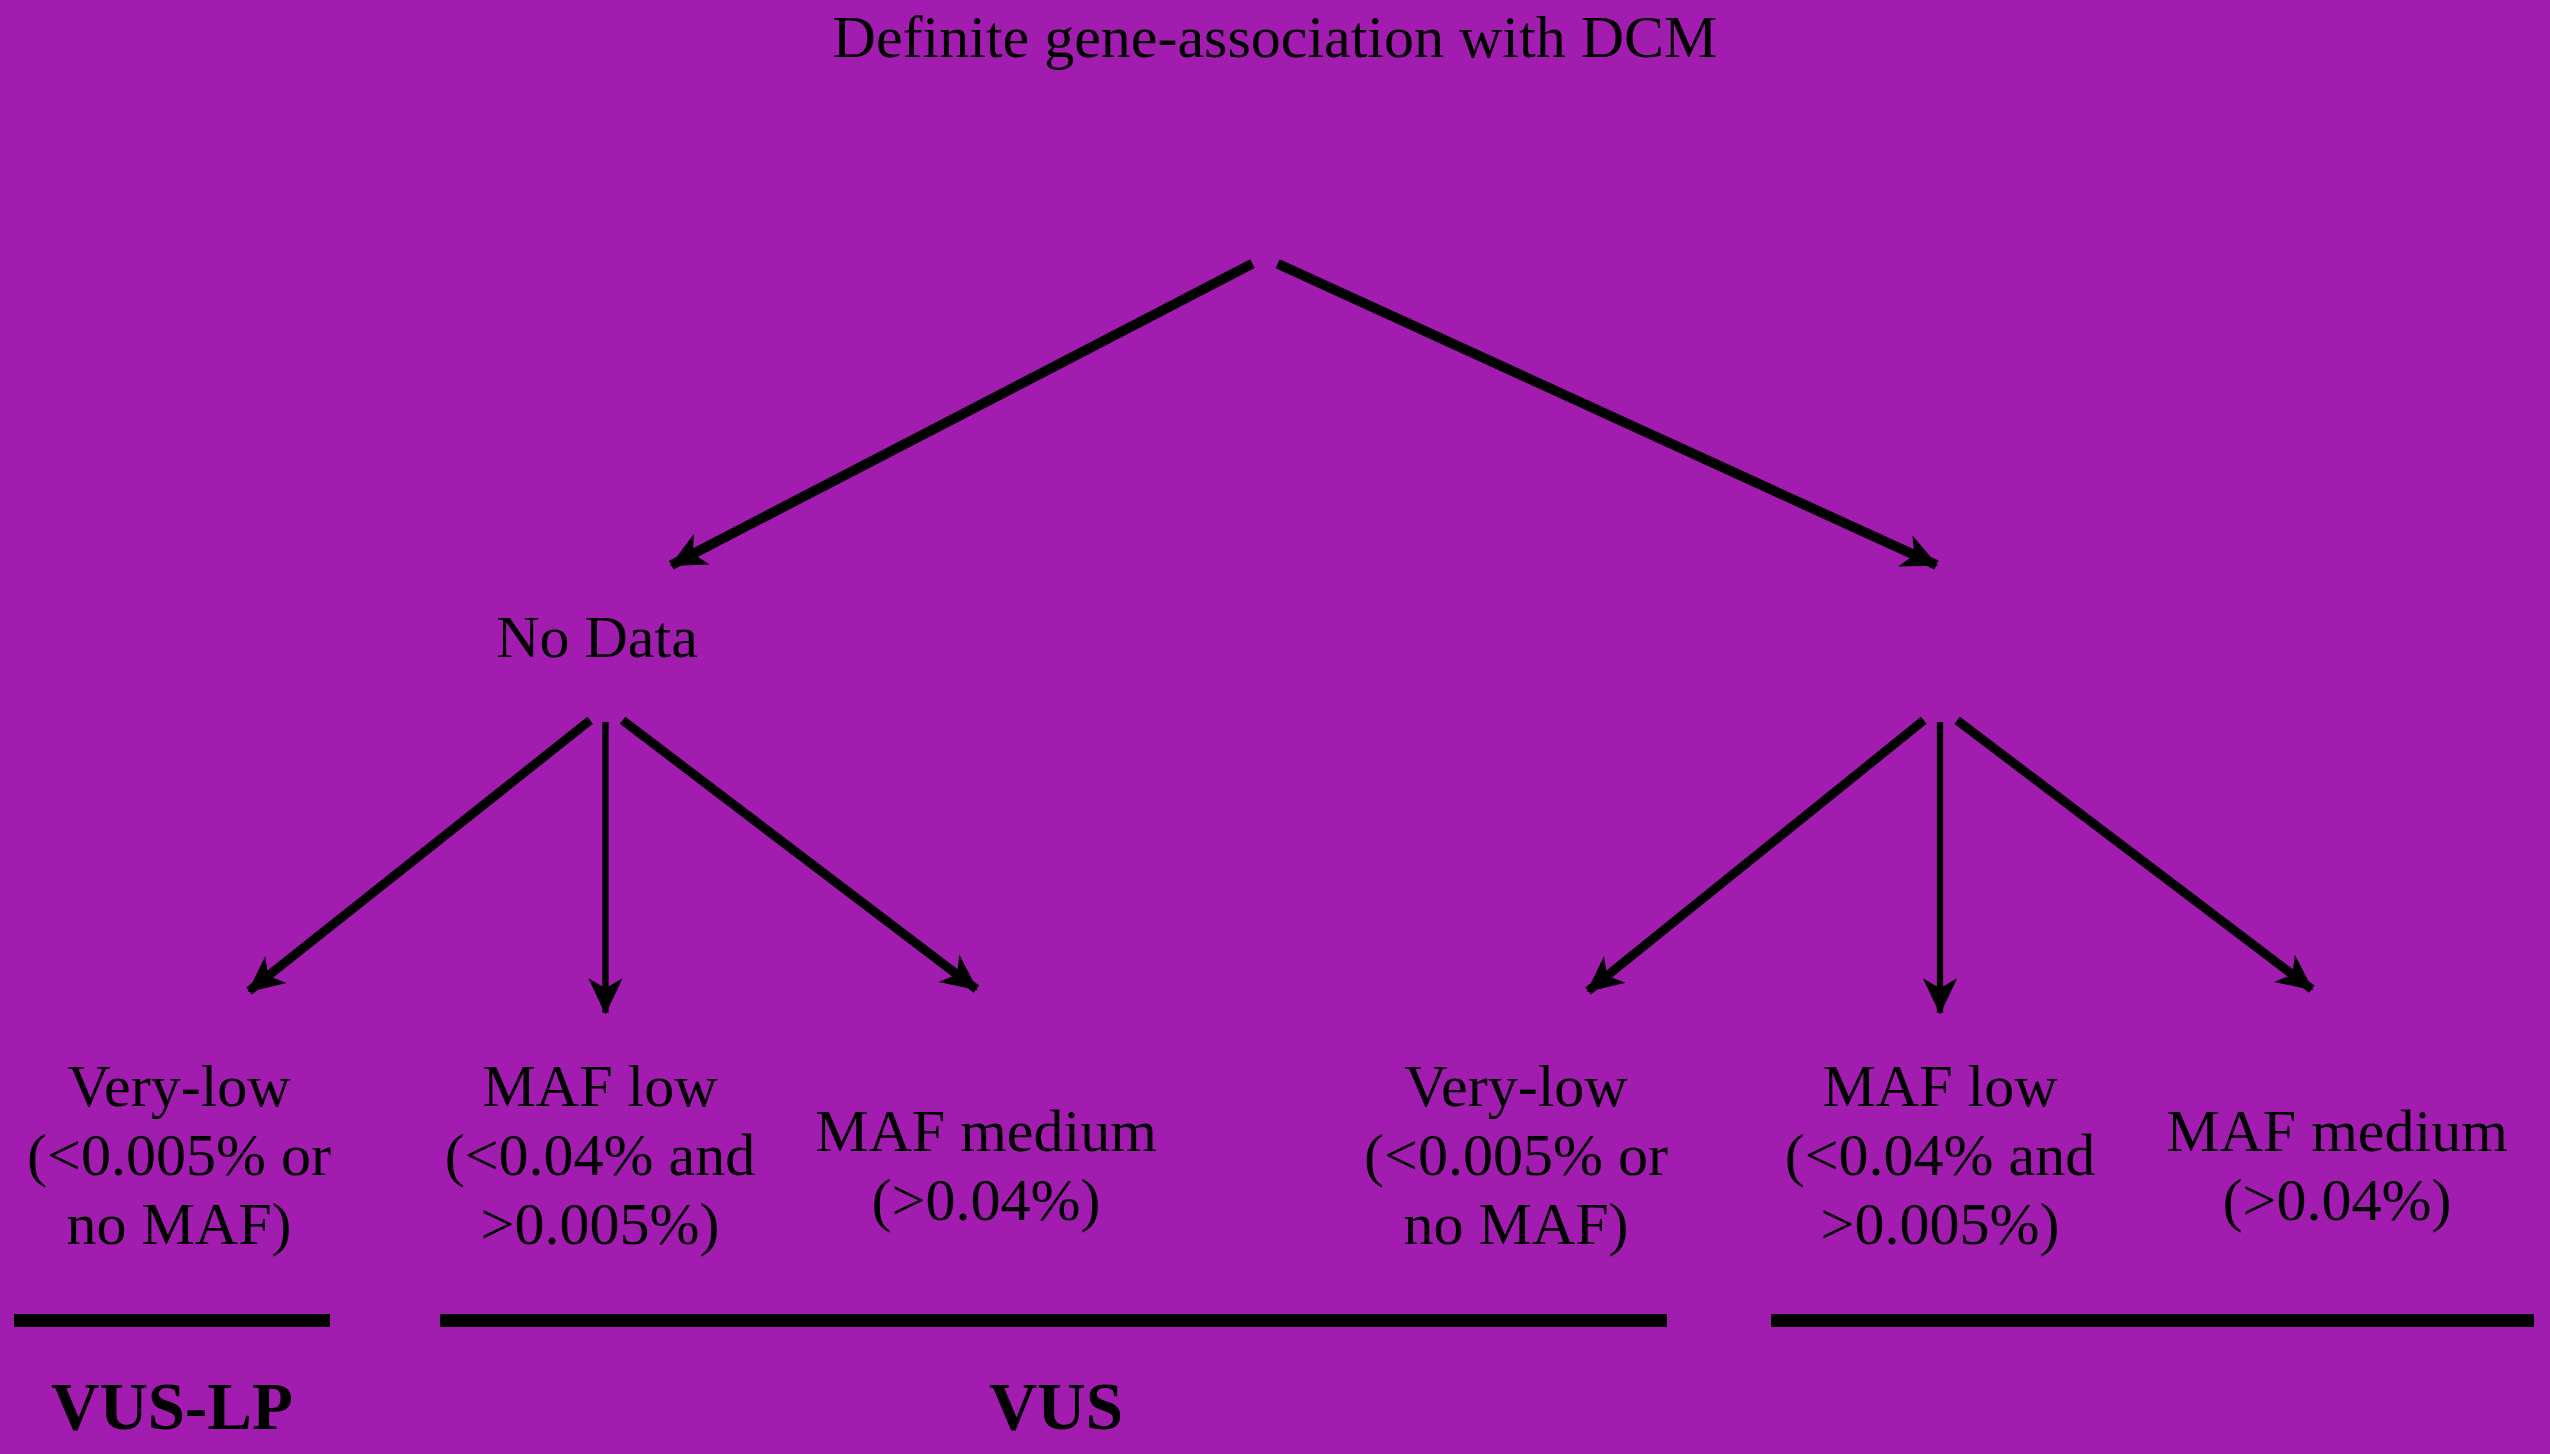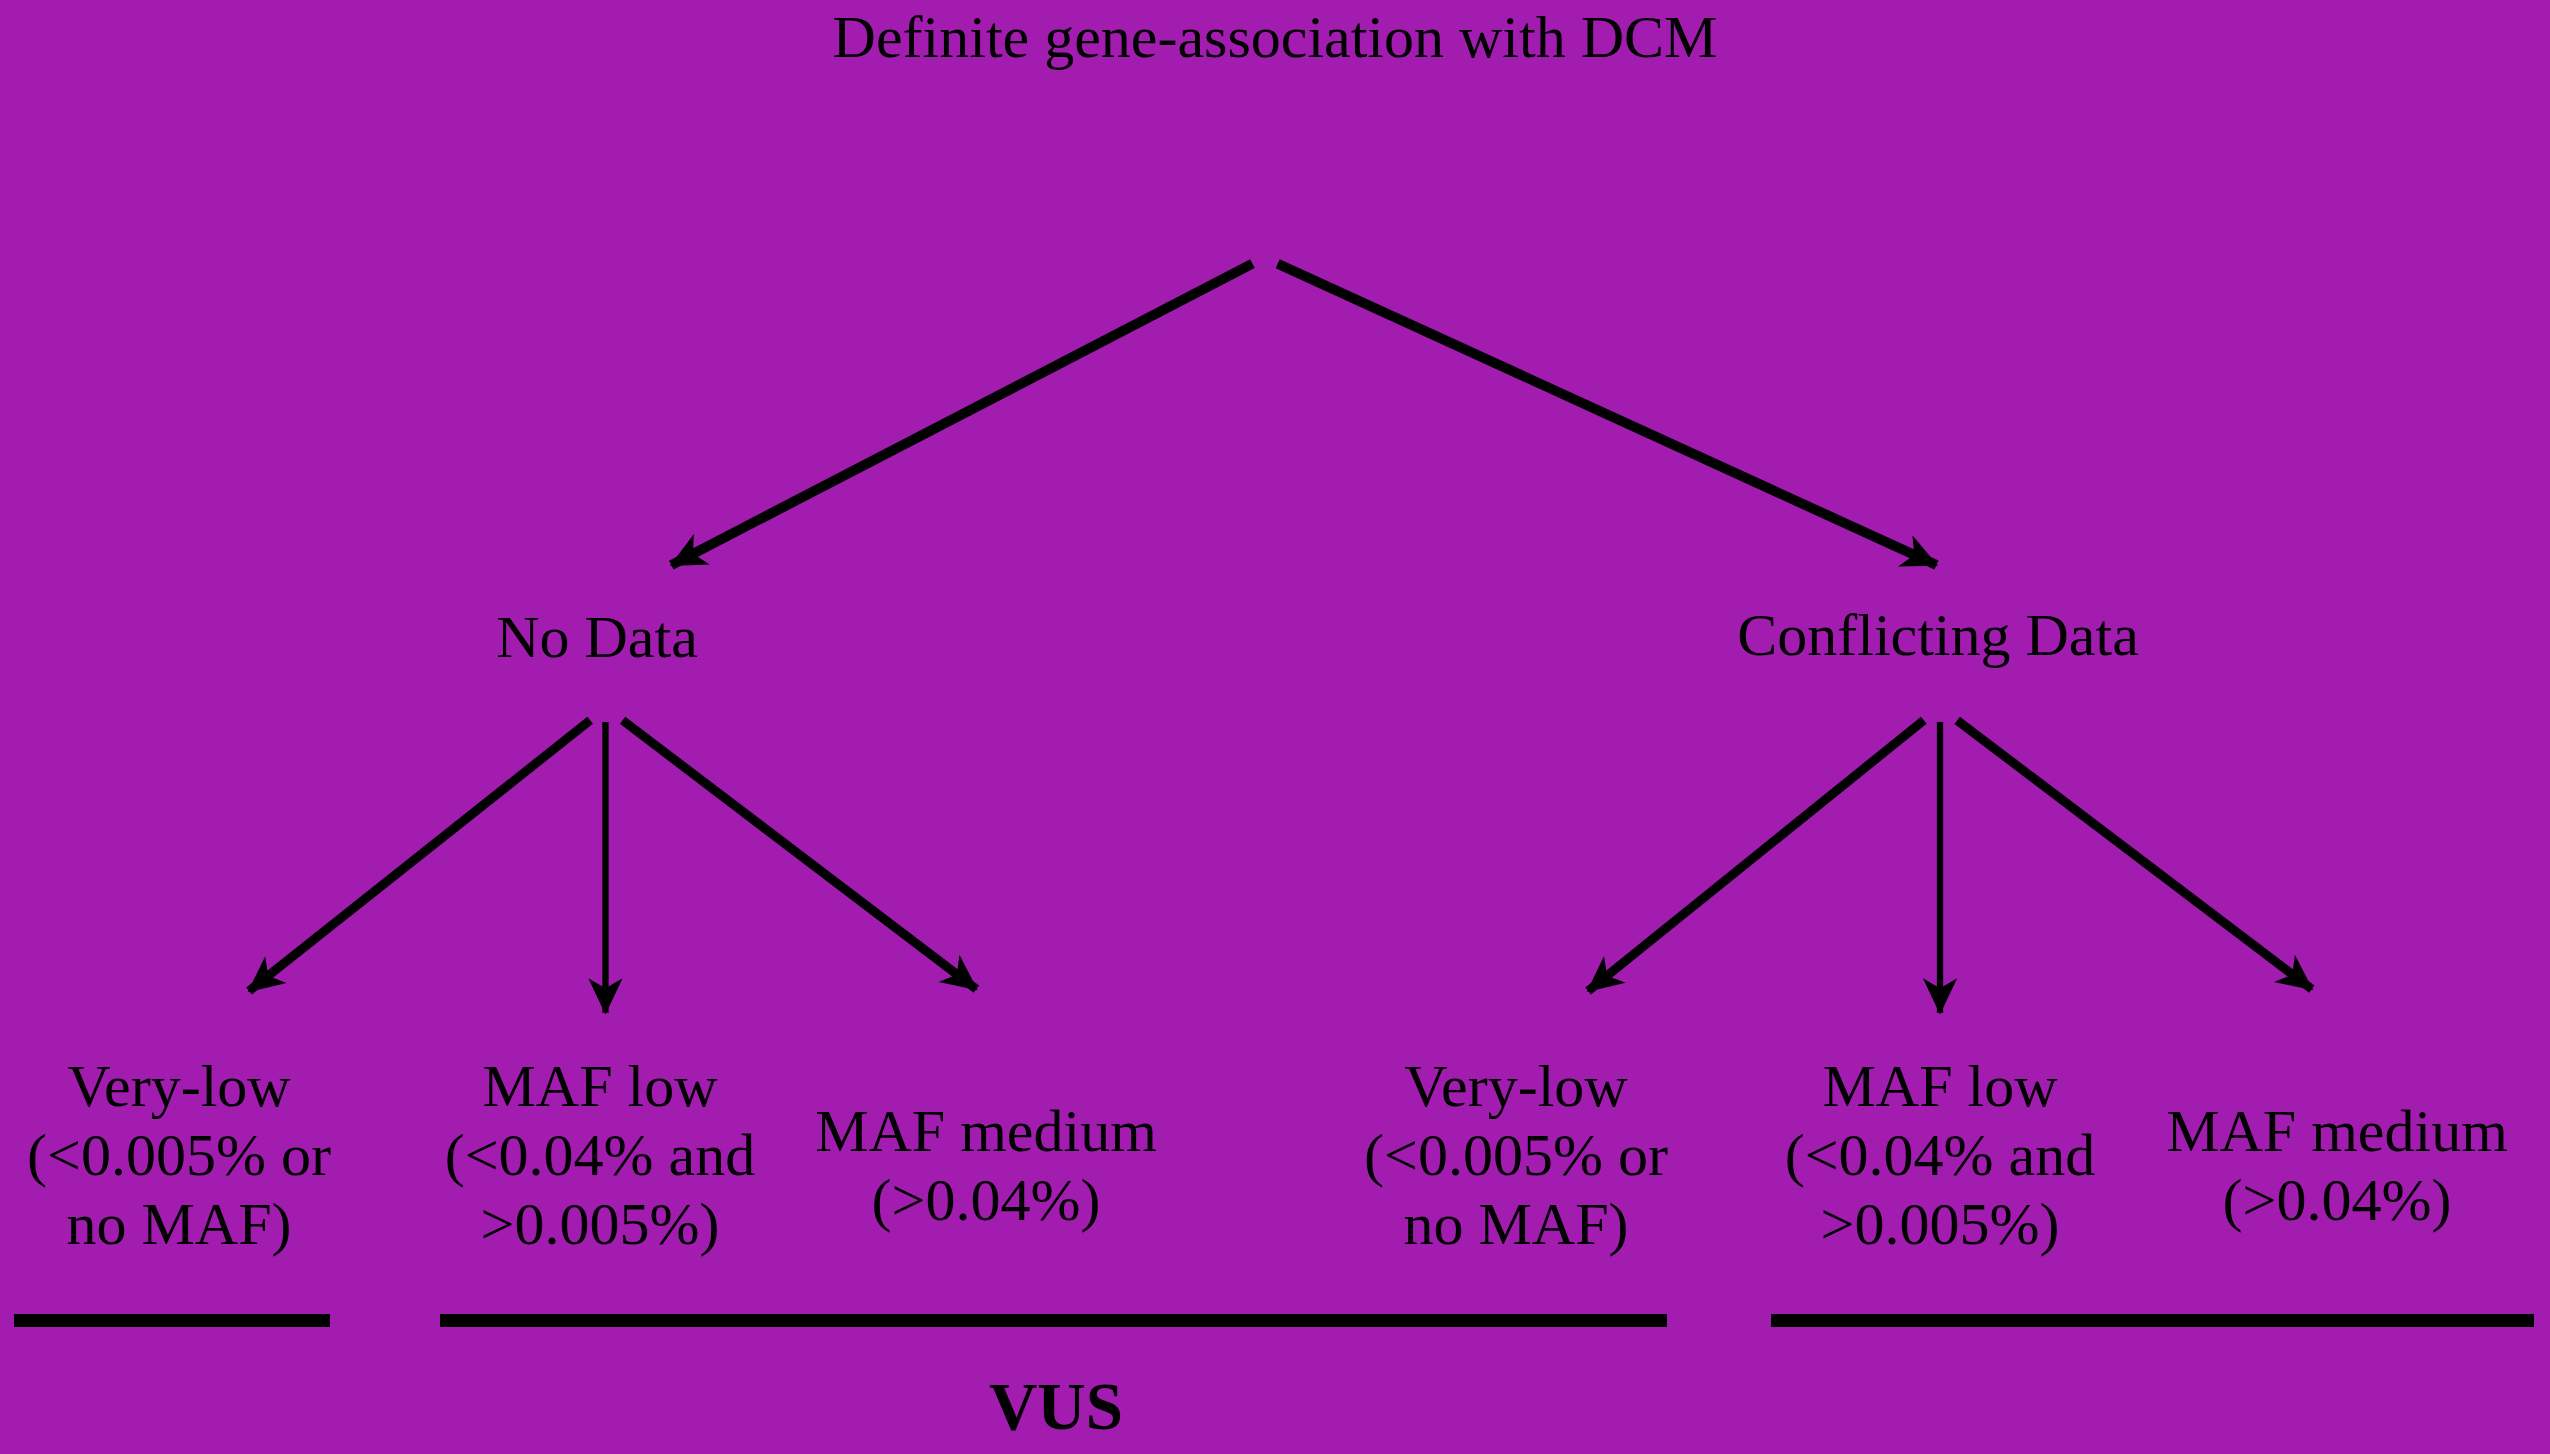--- a/index.html
+++ b/index.html
@@ -81,21 +81,20 @@
     <line x1="2132" y1="798" x2="1760" y2="1098" stroke-width="10" marker-end="url(#ah)"></line>
     <line x1="2150" y1="800" x2="2150" y2="1122" stroke-width="7" marker-end="url(#ah)"></line>
     <line x1="2169" y1="798" x2="2562" y2="1096" stroke-width="10" marker-end="url(#ah)"></line>
   </svg>
 
   <div class="title-block">
     <div>Definite gene-association with DCM</div>
   </div>
 
   <div class="node-label" style="left:597px; top:603px;">No Data</div>
-  <div class="node-label" style="left:1938px; top:601px;">Conflicting Data</div>
 
   <div class="leaf" style="left:179px; top:1052px;">
     <div>Very-low</div>
     <div>(&lt;0.005% or</div>
     <div>no MAF)</div>
   </div>
   <div class="leaf" style="left:600px; top:1052px;">
     <div>MAF low</div>
     <div>(&lt;0.04% and</div>
     <div>&gt;0.005%)</div>
@@ -116,17 +115,18 @@
   </div>
   <div class="leaf" style="left:2337px; top:1097px;">
     <div>MAF medium</div>
     <div>(&gt;0.04%)</div>
   </div>
 
   <div class="bar" style="left:14.4px;   top:1314px; width:316px;"></div>
   <div class="bar" style="left:440px;  top:1314px; width:1227px;"></div>
   <div class="bar" style="left:1771px; top:1314px; width:763px;"></div>
 
+  <div class="class-label" style="left:172px;  top:1370px;">VUS-LP</div>
   <div class="class-label" style="left:1056px; top:1370px;">VUS</div>
   <div class="class-label" style="left:2155px; top:1443px;margin-top:12px;">VUS-LB</div>
 
 </div>
 
 
 </body></html>

